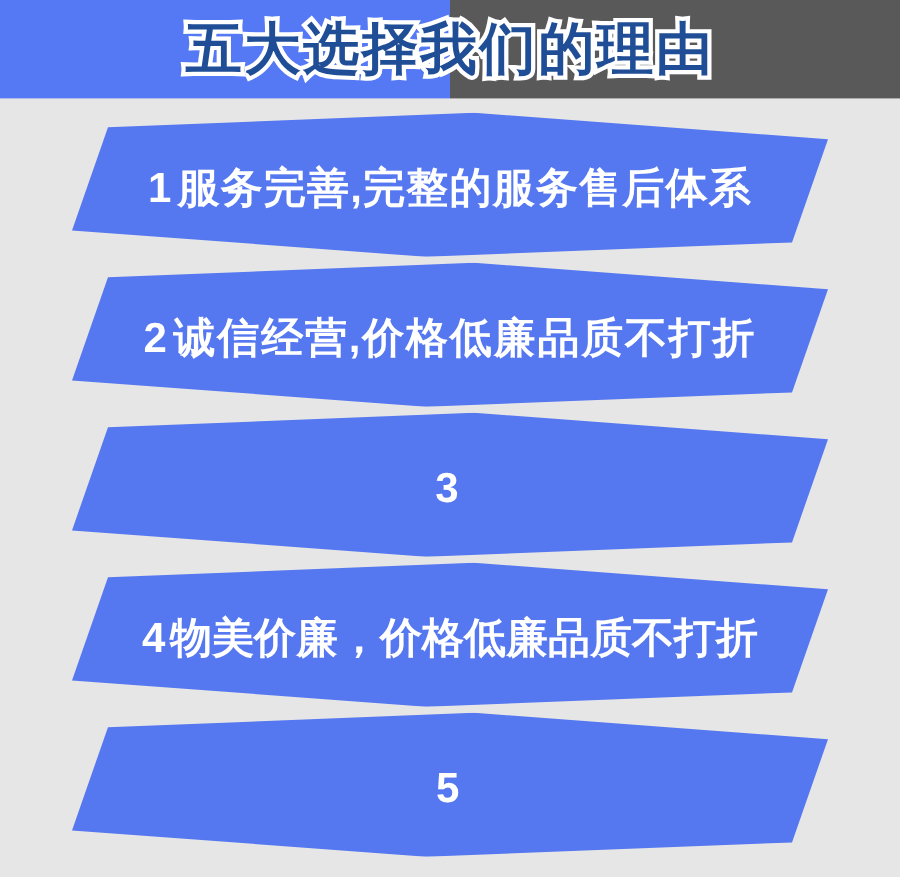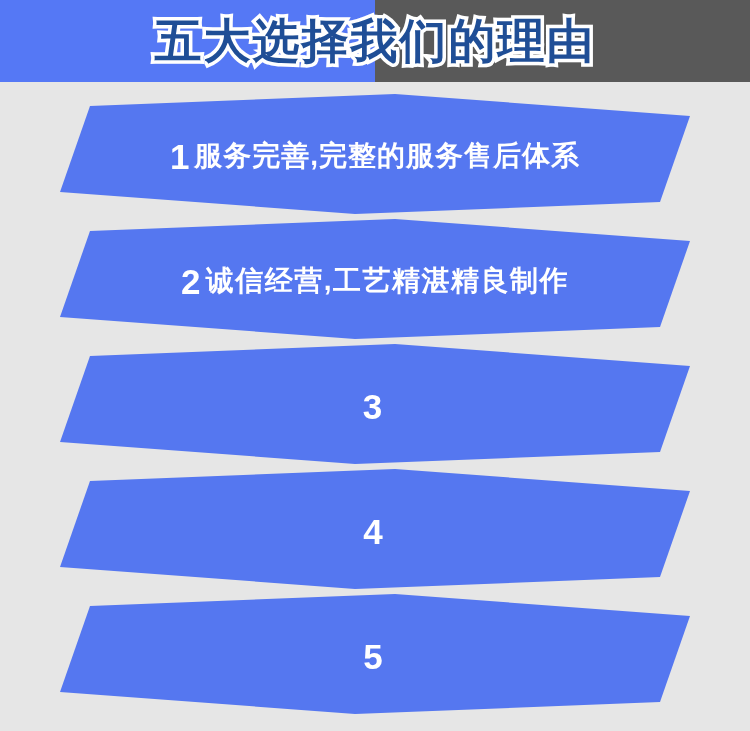--- a/index.html
+++ b/index.html
@@ -111,21 +111,21 @@
     line-height: 1;
     padding-top: 4px;
     box-sizing: border-box;
   }
   .banner-num {
     font-size: 35px;
     font-weight: bold;
     margin-right: 4px;
   }
   .banner-label {
-    font-size: 28px;
+    font-size: 35px;
     font-weight: bold;
   }
   
   .banner-1 .banner-text { font-size: 34px; }
   .banner-2 .banner-text { font-size: 35px; letter-spacing: 1.5px; }
   .banner-3 .banner-text { font-size: 35px; letter-spacing: 1px; }
   .banner-4 .banner-text { font-size: 35px; letter-spacing: 0px; }
   .banner-5 .banner-text { font-size: 35px; letter-spacing: 0px; }
 </style>
 </head>
@@ -150,39 +150,40 @@
         <span class="banner-label">服务完善,完整的服务售后体系</span>
       </div>
     </div>
 
     <div class="banner banner-2">
       <svg class="banner-shape" viewBox="0 0 630 120" preserveAspectRatio="none">
         <polygon points="335,0 630,22 600,108 295,120 0,98 30,12" fill="#5577F0"></polygon>
       </svg>
       <div class="banner-text" style="color: rgb(255, 255, 255);">
         <span class="banner-num">2</span>
-        <span class="banner-label">诚信经营,工艺精湛精良制作</span>
+        <span class="banner-label">诚信经营,价格低廉品质不打折</span>
       </div>
     </div>
 
     <div class="banner banner-3">
       <svg class="banner-shape" viewBox="0 0 630 120" preserveAspectRatio="none">
         <polygon points="335,0 630,22 600,108 295,120 0,98 30,12" fill="#5577F0"></polygon>
       </svg>
       <div class="banner-text" style="color: rgb(255, 255, 255);">
         <span class="banner-num">3</span>
       </div>
     </div>
 
     <div class="banner banner-4">
       <svg class="banner-shape" viewBox="0 0 630 120" preserveAspectRatio="none">
         <polygon points="335,0 630,22 600,108 295,120 0,98 30,12" fill="#5577F0"></polygon>
       </svg>
       <div class="banner-text" style="color: rgb(255, 255, 255);">
         <span class="banner-num">4</span>
+        <span class="banner-label">物美价廉，价格低廉品质不打折</span>
       </div>
     </div>
 
     <div class="banner banner-5">
       <svg class="banner-shape" viewBox="0 0 630 120" preserveAspectRatio="none">
         <polygon points="335,0 630,22 600,108 295,120 0,98 30,12" fill="#5577F0"></polygon>
       </svg>
       <div class="banner-text" style="color: rgb(255, 255, 255);">
         <span class="banner-num">5</span>
       </div>

